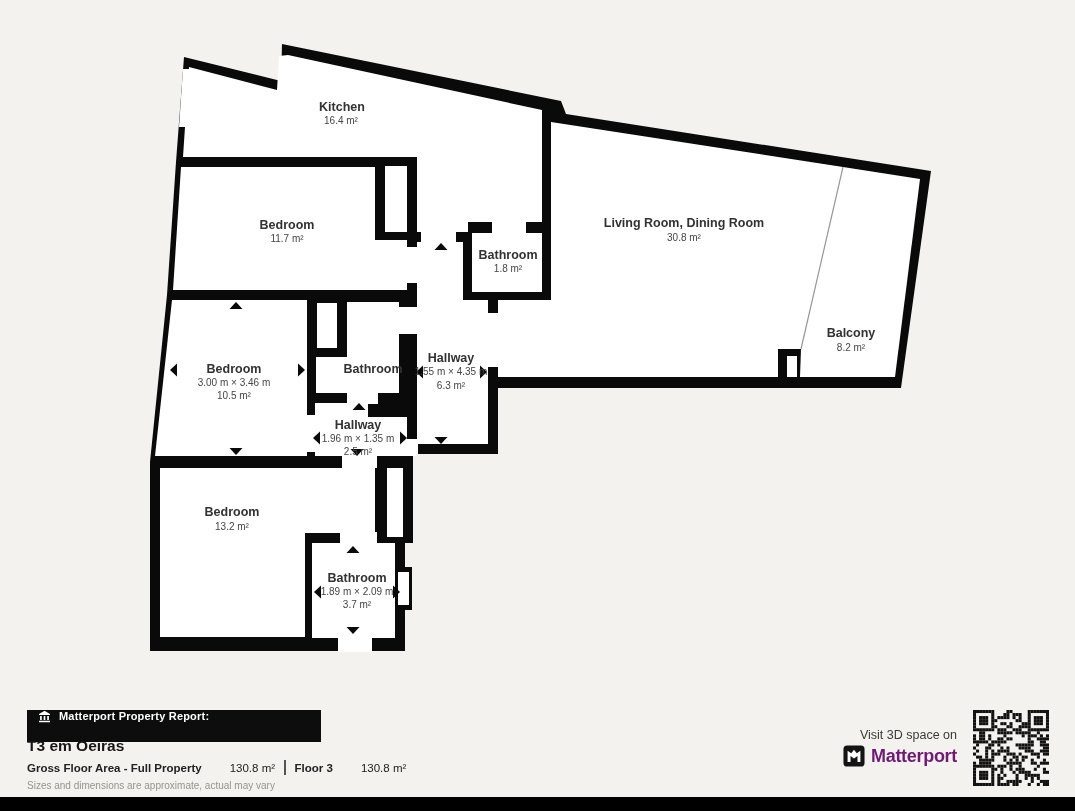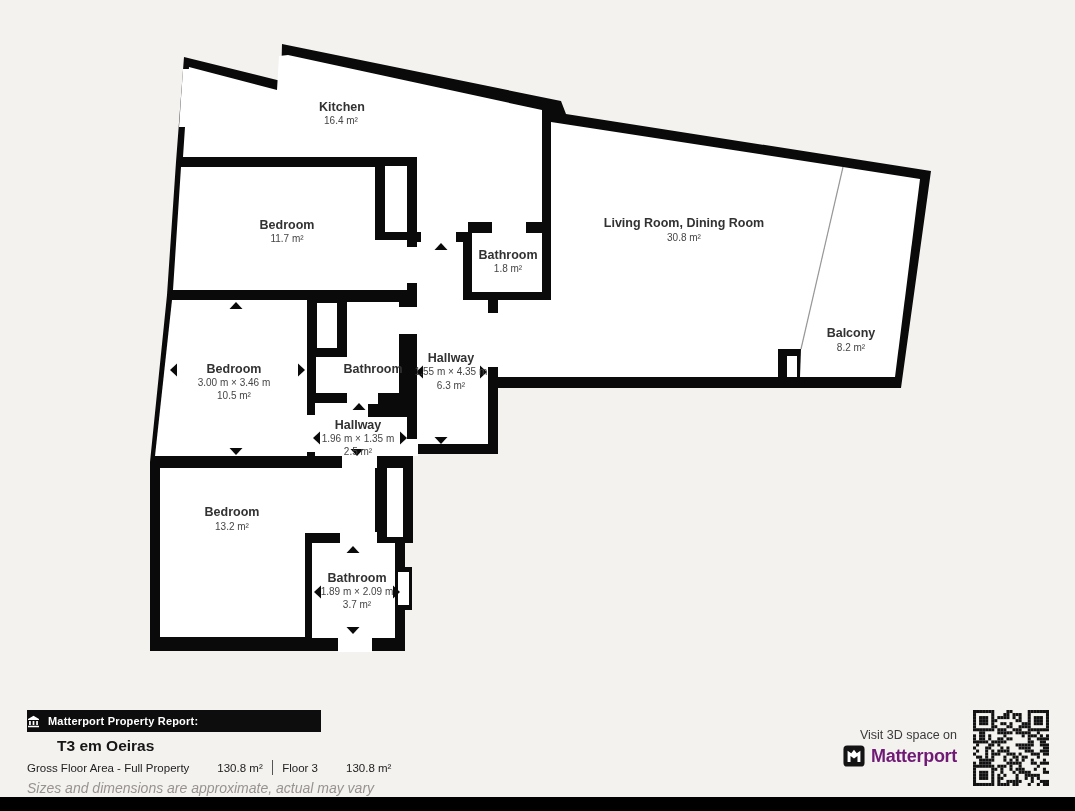--- a/index.html
+++ b/index.html
@@ -6,29 +6,29 @@
   #stage{position:relative;width:1075px;height:811px;background:#f4f2ef;overflow:hidden;
          font-family:"Liberation Sans",sans-serif;}
   svg text{font-family:"Liberation Sans",sans-serif;}
   .rname{font-size:12.5px;font-weight:bold;fill:#323232;}
   .rsub{font-size:10px;fill:#454545;}
   .floor{fill:#ffffff;}
   .wallfill{fill:#0a0a0a;}
   .opening{fill:#ffffff;}
   .arrow{fill:#0a0a0a;}
 
-  .badge-bar{position:absolute;left:27px;top:710px;width:294px;height:22px;background:#0d0d0d;
-             display:flex;align-items:center;box-sizing:border-box;gap:8px;}
+  .badge-bar{position:absolute;left:27px;top:710px;width:294px;height:32px;background:#0d0d0d;
+             display:flex;padding-left:11px;box-sizing:border-box;gap:8px;}
   .badge-bar span{color:#ffffff;font-size:11px;font-weight:bold;letter-spacing:.2px;}
-  .report-title{position:absolute;left:27px;top:737px;font-size:15.5px;font-weight:bold;color:#161616;margin-left:30px;}
+  .report-title{position:absolute;left:27px;top:737px;font-size:15.5px;font-weight:bold;color:#161616;}
   .metrics{position:absolute;left:27px;top:760px;display:flex;align-items:center;font-size:11.5px;color:#222;}
-  .metrics .lbl{font-weight:normal;margin-right:4px;text-align:center;}
+  .metrics .lbl{font-weight:bold;margin-right:4px;text-align:center;}
   .metrics .val{font-weight:normal;margin-left:24px;}
   .metrics .sep{width:1.5px;height:15px;background:#555;margin:0 9px;}
-  .disclaimer{position:absolute;left:27px;top:780px;font-size:14px;color:#979390;font-style:italic;}
+  .disclaimer{position:absolute;left:27px;top:780px;font-size:10px;color:#979390;}
   .cta{position:absolute;right:118px;top:728px;display:flex;flex-direction:column;align-items:flex-end;}
   .cta .visit{font-size:12.5px;color:#3a3a3a;}
   .cta .logo-row{display:flex;align-items:center;gap:6px;margin-top:3px;}
   .cta .brand{font-size:18px;font-weight:bold;color:#701a75;letter-spacing:-.3px;}
   .qr{position:absolute;left:973px;top:710px;}
   .bottom-bar{position:absolute;left:0;top:797px;width:100%;height:14px;background:#000;}
 </style>
 </head>
 <body>
 

